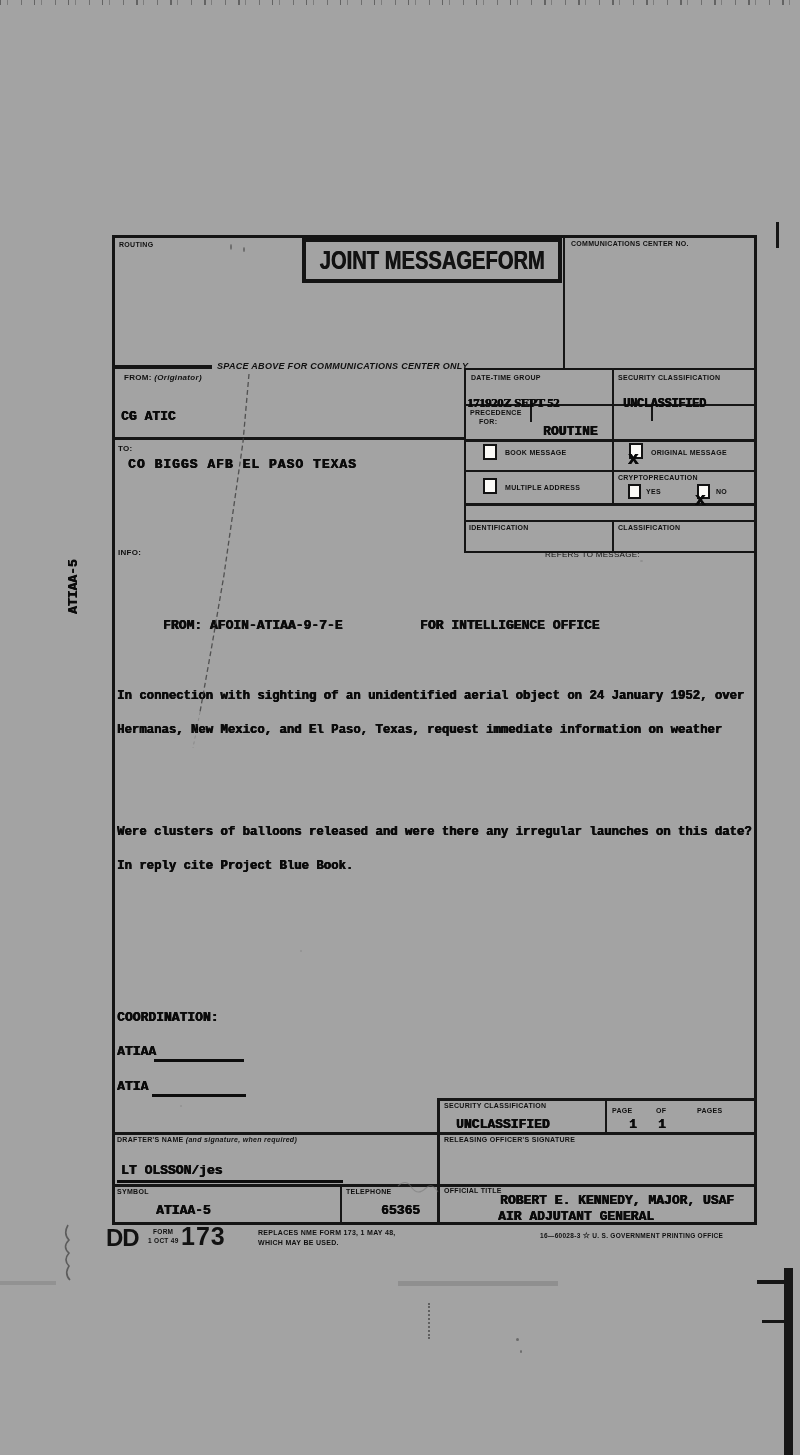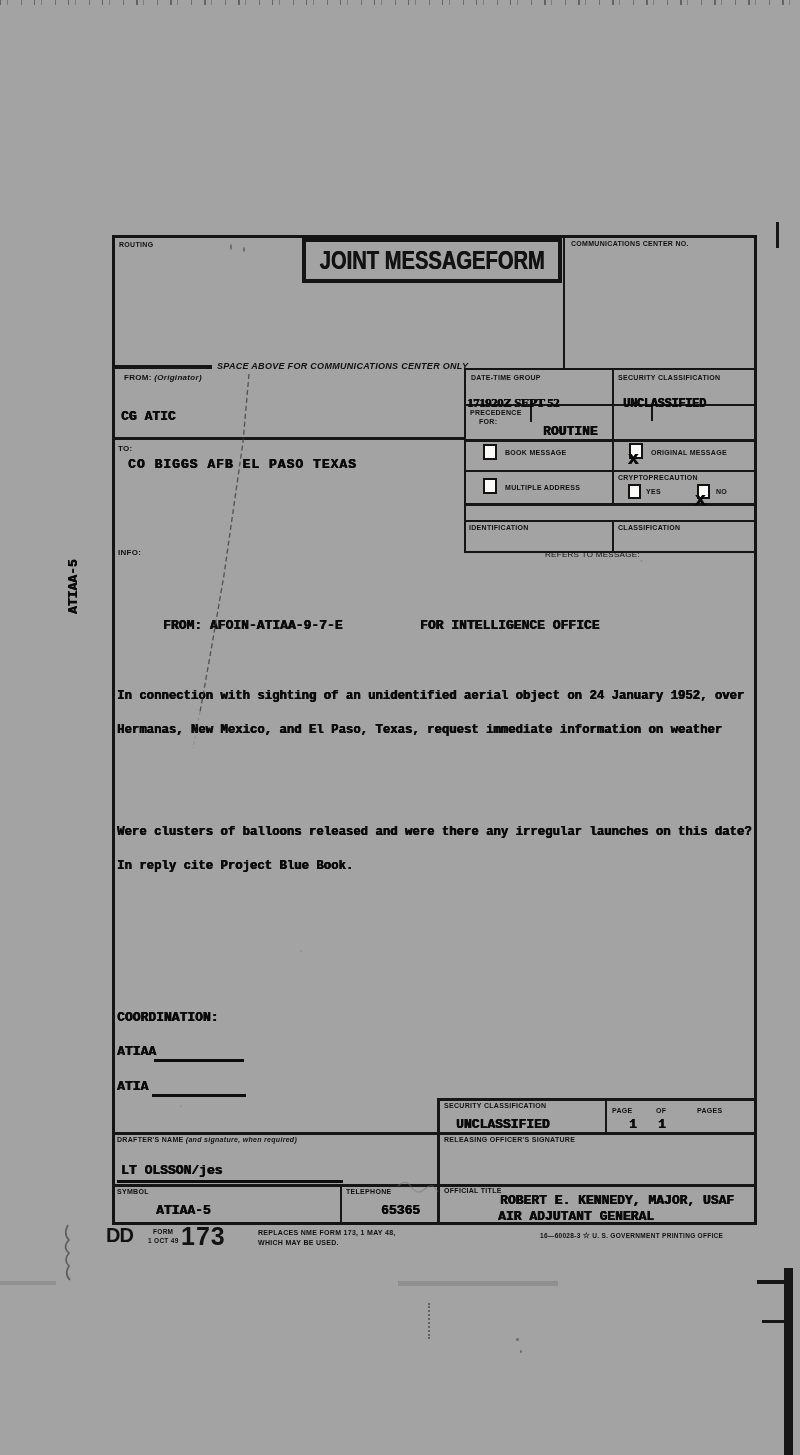--- a/index.html
+++ b/index.html
@@ -135,21 +135,21 @@
   <div class="lbl" style="left:444px;top:1136px;">RELEASING OFFICER'S SIGNATURE</div>
 
   <div class="lbl" style="left:117px;top:1188px;">SYMBOL</div>
   <div class="typed t13" style="left:156px;top:1203px;">ATIAA-5</div>
   <div class="lbl" style="left:346px;top:1188px;">TELEPHONE</div>
   <div class="typed t13" style="left:372px;top:1203px;margin-left:9px;">65365</div>
   <div class="lbl" style="left:444px;top:1187px;">OFFICIAL TITLE</div>
   <div class="typed t13" style="left:500px;top:1193px;">ROBERT E. KENNEDY, MAJOR, USAF</div>
   <div class="typed t13" style="left:498px;top:1209px;">AIR ADJUTANT GENERAL</div>
 
-  <div style="position:absolute;left:106px;top:1224px;font-size:20px;font-weight:900;letter-spacing:-1px;">DD</div>
+  <div style="position:absolute;left:106px;top:1224px;font-size:24px;font-weight:900;letter-spacing:-1px;">DD</div>
   <div class="lbl" style="left:153px;top:1228px;font-size:6.5px;">FORM</div>
   <div class="lbl" style="left:148px;top:1237px;font-size:6.5px;">1 OCT 49</div>
   <div style="position:absolute;left:181px;top:1222px;font-size:25px;font-weight:800;letter-spacing:1px;">173</div>
   <div class="lbl" style="left:258px;top:1229px;">REPLACES NME FORM 173, 1 MAY 48,</div>
   <div class="lbl" style="left:258px;top:1239px;">WHICH MAY BE USED.</div>
   <div class="lbl" style="left:540px;top:1231px;font-size:6.5px;">
     <span>16—60028-3</span>
     <span style="font-size:8px;">☆</span>
     <span>U. S. GOVERNMENT PRINTING OFFICE</span>
   </div>

